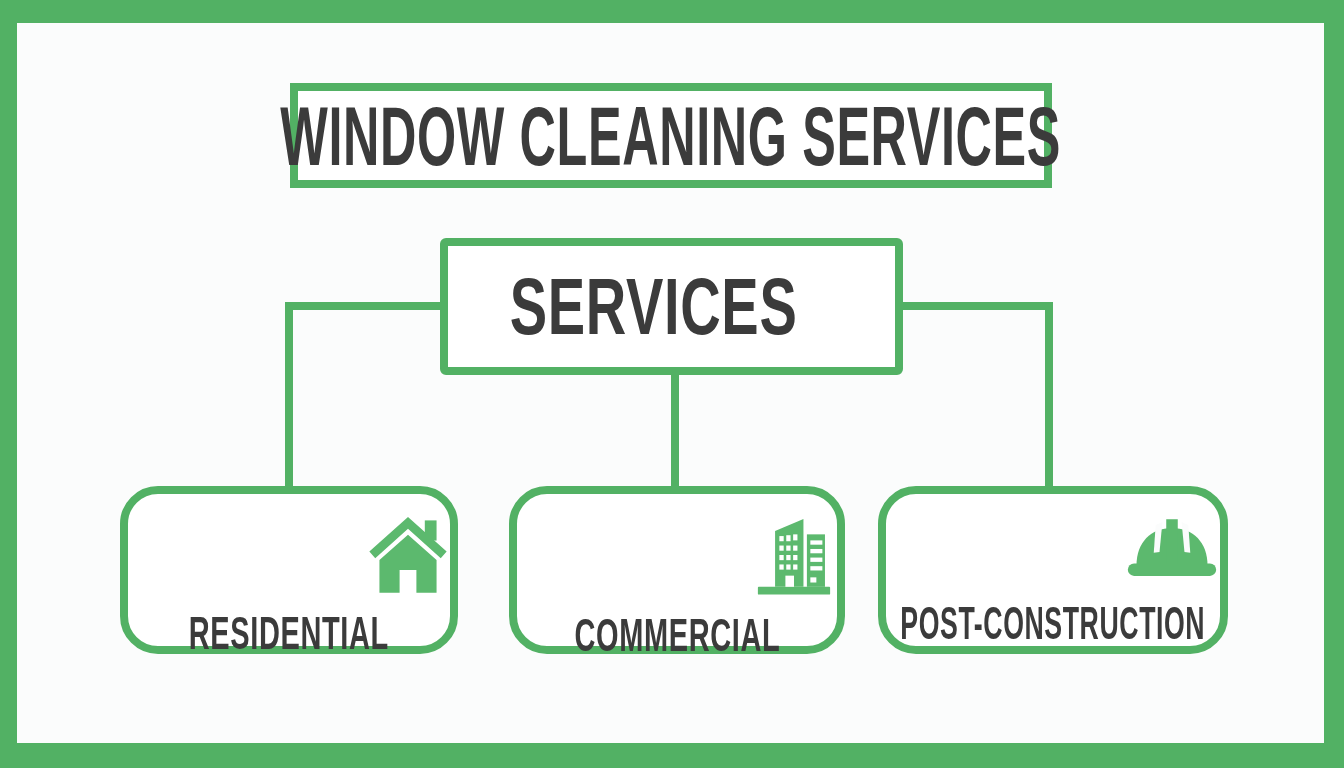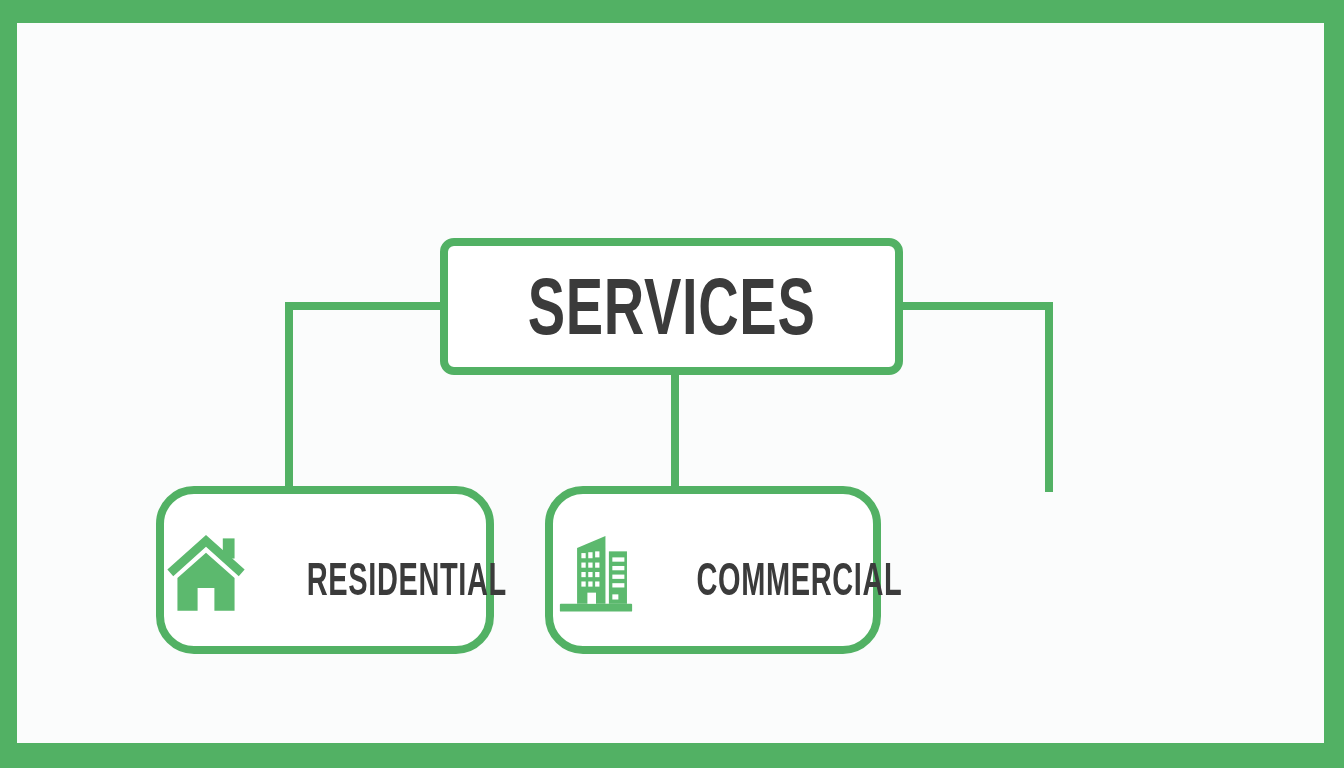--- a/index.html
+++ b/index.html
@@ -37,29 +37,28 @@
     background: #ffffff;
     border: 8px solid var(--green);
     z-index: 2;
   }
   .title-box {
     left: 290px; top: 83px; width: 762px; height: 105px;
     display: flex; align-items: center; justify-content: center;
   }
   .services-box {
     left: 440px; top: 238px; width: 463px; height: 137px;
-    border-radius: 14px;
-    display: flex; align-items: center; justify-content: center;
+    border-radius: 6px;
+    display: flex; align-items: center; 
   }
   .leaf-box {
     top: 486px; height: 168px;
     border-radius: 38px;
-    display: flex; flex-direction: row; align-items: center;
+    display: flex; flex-direction: column; align-items: flex-end;
     padding-top: 18px;
-    margin-left: 36px;
   }
   .leaf-residential { left: 120px; width: 338px; }
   .leaf-commercial  { left: 509px; width: 336px; }
   .leaf-post        { left: 878px; width: 350px; }
 
   
   .cond {
     font-weight: bold;
     color: var(--text);
     white-space: nowrap;
@@ -90,20 +89,23 @@
 
 <div class="canvas">
   <div class="frame"></div>
 
   <div class="line" style="left:289px; top:302px; width:155px; height:8px;"></div>
   <div class="line" style="left:285px; top:302px; width:8px; height:190px;"></div>
   <div class="line" style="left:899px; top:302px; width:154px; height:8px;"></div>
   <div class="line" style="left:1045px; top:302px; width:8px; height:190px;"></div>
   <div class="line" style="left:671px; top:368px; width:8px; height:124px;"></div>
 
+  <div class="node title-box">
+    <div class="cond title-text">WINDOW CLEANING SERVICES</div>
+  </div>
 
   <div class="node services-box">
     <div class="cond services-text">SERVICES</div>
   </div>
 
   <div class="node leaf-box leaf-residential">
     <div class="icon-slot">
       <svg width="84" height="84" viewBox="0 0 100 100">
         <rect x="70" y="10" width="14" height="24" fill="var(--icon_green)"></rect>
         <polygon points="50,6 96,47 89,55 50,20 11,55 4,47" fill="var(--icon_green)"></polygon>
@@ -141,13 +143,27 @@
           <rect x="69" y="63" width="14" height="5"></rect>
           <rect x="69" y="76" width="7" height="6"></rect>
         </g>
       </svg>
     </div>
     <div class="label-slot">
       <div class="cond leaf-label">COMMERCIAL</div>
     </div>
   </div>
 
+  <div class="node leaf-box leaf-post">
+    <div class="icon-slot">
+      <svg width="96" height="66" viewBox="0 0 100 66">
+        <path d="M 13 50 C 13 26 28 11 50 11 C 72 11 87 26 87 50 Z" fill="var(--icon_green)"></path>
+        <polygon points="33,8 40,5 37,36 31,37" fill="var(--background)"></polygon>
+        <polygon points="67,8 60,5 63,36 69,37" fill="var(--background)"></polygon>
+        <rect x="44" y="2" width="12" height="46" fill="var(--icon_green)"></rect>
+        <rect x="4" y="48" width="92" height="13" rx="6.5" fill="var(--icon_green)"></rect>
+      </svg>
+    </div>
+    <div class="label-slot">
+      <div class="cond leaf-label">POST-CONSTRUCTION</div>
+    </div>
+  </div>
 </div>
 
 </body></html>

